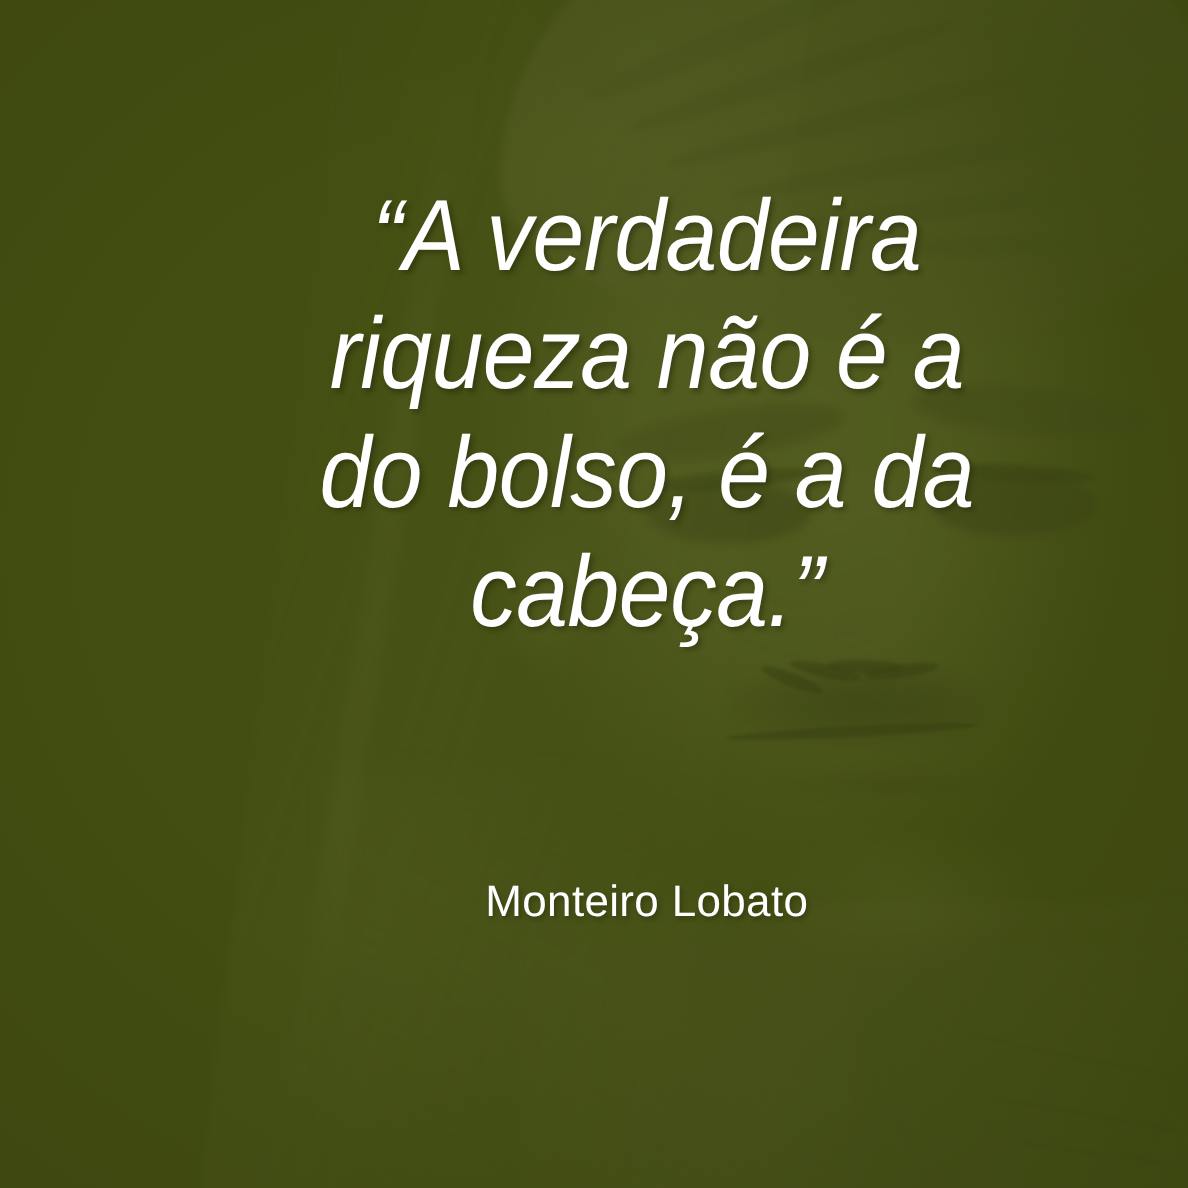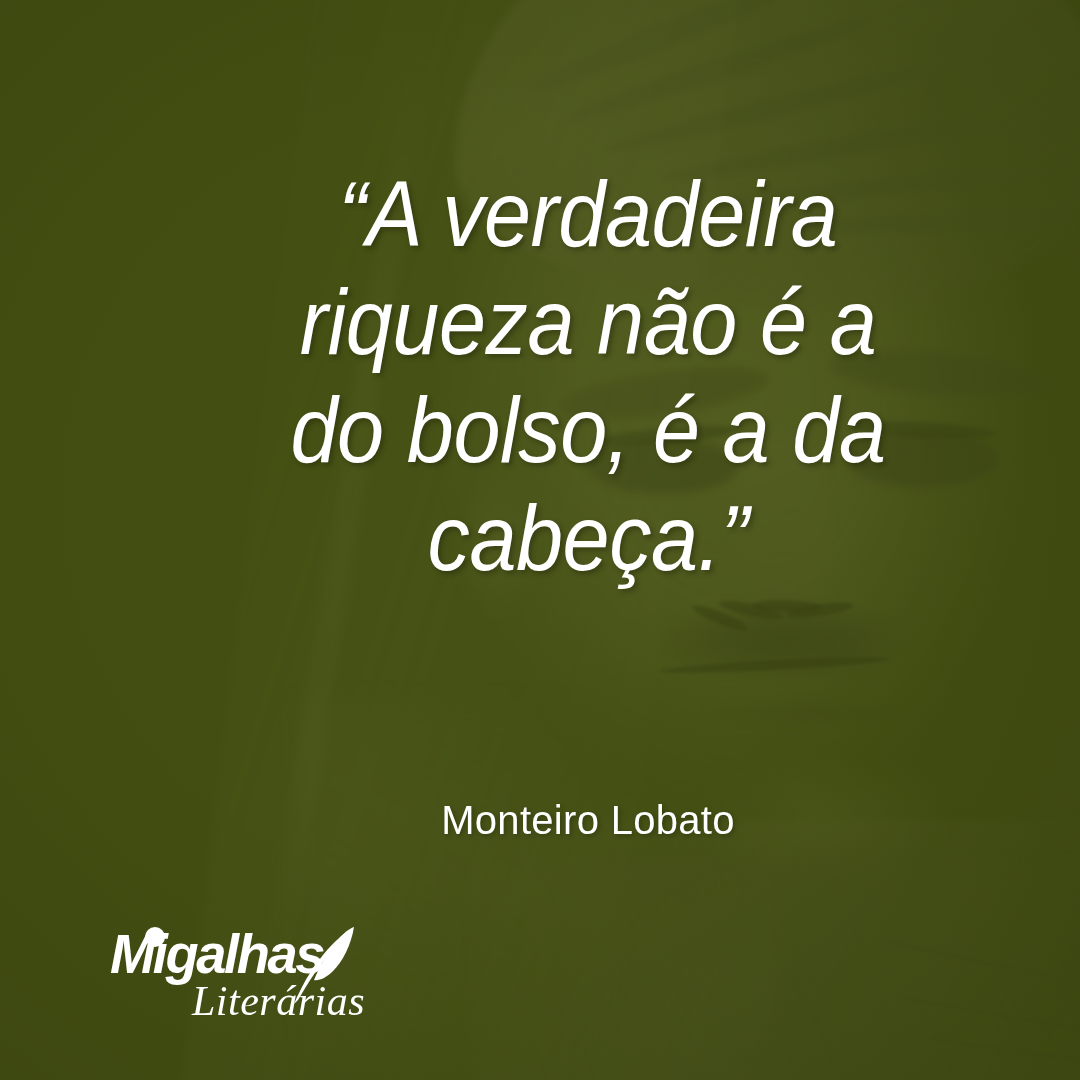--- a/index.html
+++ b/index.html
@@ -388,25 +388,15 @@
 
     <div class="quote-block">
       <div class="quote-line">“A verdadeira</div>
       <div class="quote-line">riqueza não é a</div>
       <div class="quote-line">do bolso, é a da</div>
       <div class="quote-line">cabeça.”</div>
     </div>
 
     <div class="attribution">Monteiro Lobato</div>
 
-    <div class="logo">
-      <div class="logo-word">Migalhas</div>
-      <div class="logo-dot"></div>
-      <div class="logo-sub">Literárias</div>
-      <svg class="logo-quill" viewBox="0 0 72 82">
-        <path d="M66 4 C58 12 46 24 34 40 C26 51 20 60 16 67 L10 77 L6 81 L9 74 L14 64 C19 54 26 43 35 32 C46 18 58 9 66 4 Z" fill="#ffffff"></path>
-        <path d="M66 4 C60 6 52 13 44 24 C36 35 30 47 26 57 C31 58 38 55 45 48 C55 38 63 22 66 4 Z" fill="#ffffff"></path>
-        <path d="M63 8 C56 12 48 21 41 32 C35 41 30 50 27 57 C33 56 40 50 46 42 C54 32 60 20 63 8 Z" fill="#ffffff" opacity="0.9"></path>
-      </svg>
-    </div>
 
   </div>
 </div>
 
 </body></html>

